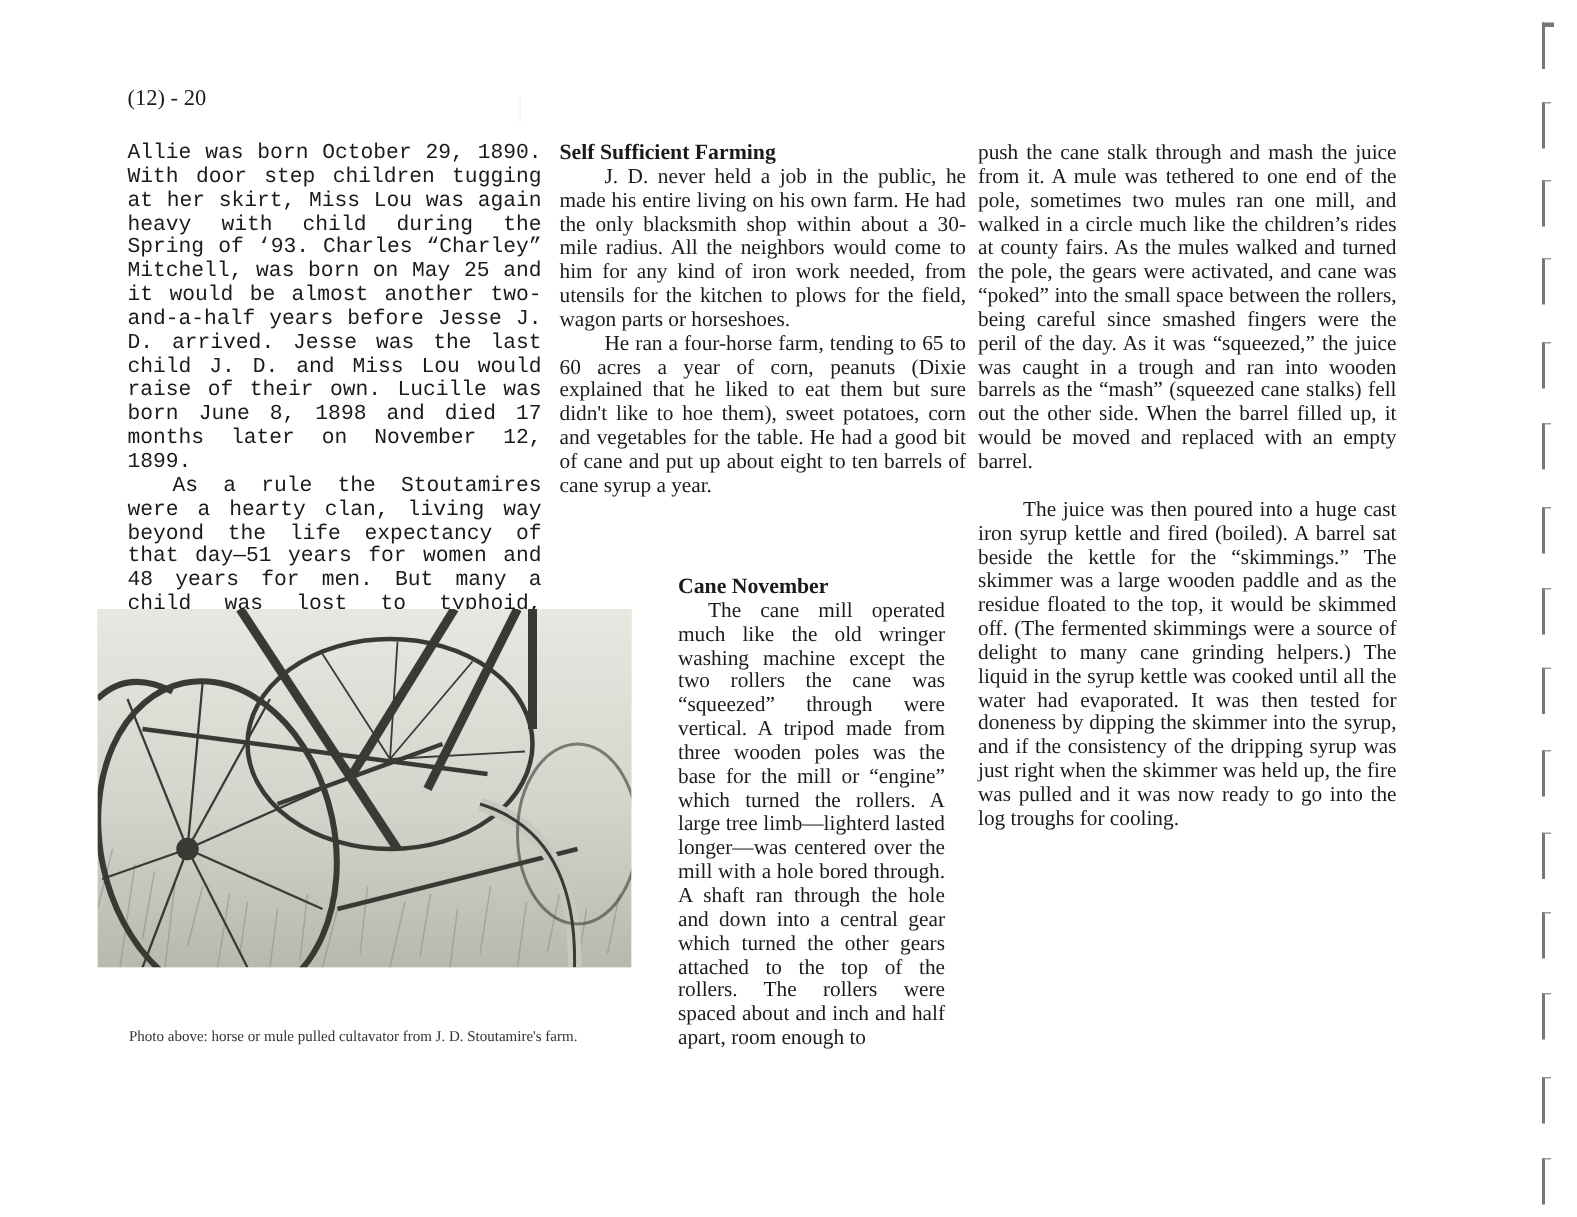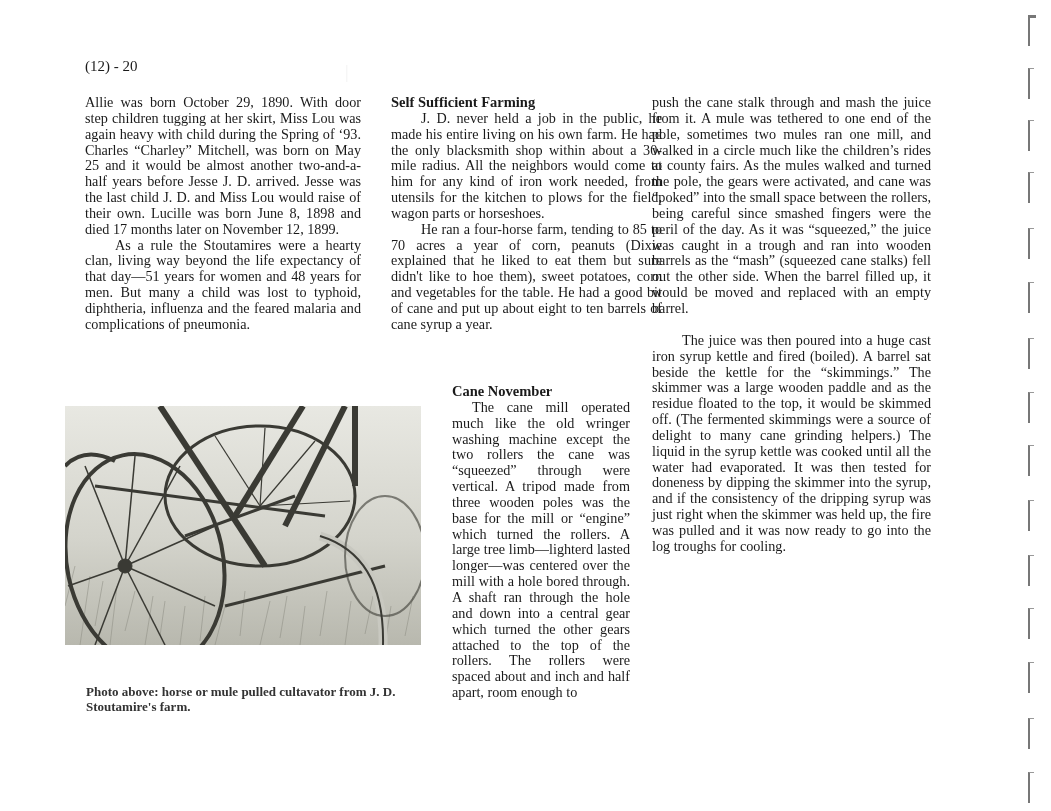--- a/index.html
+++ b/index.html
@@ -6,49 +6,49 @@
   body {
     width: 1051px; height: 811px; position: relative; overflow: hidden;
     background: #ffffff; color: #1a1a1a;
     font-family: "Liberation Serif", "DejaVu Serif", serif;
   }
   .page-num { position: absolute; left: 85px; top: 58px; font-size: 15px; }
   .col { position: absolute; font-size: 14.2px; line-height: 15.85px; }
   .col p { margin: 0; text-align: justify; text-align-last: left; }
   .col p.indent { text-indent: 30px; }
   .col h2 { margin: 0; font-size: 14.5px; font-weight: bold; line-height: 15.85px; }
-  #col1 { left: 85px; top: 95px; width: 276px; }
-  #col2 { left: 373px; top: 95px; width: 271px; margin-left: 18px; }
+  #col1 { left: 85px; top: 95px; width: 276px; font-family: Liberation Mono, monospace; }
+  #col2 { left: 373px; top: 95px; width: 271px; }
   #col2b { left: 452px; top: 384px; width: 178px; }
   #col3 { left: 652px; top: 95px; width: 279px; }
   .photo {
     position: absolute; left: 65px; top: 406px; width: 356px; height: 239px;
     background: #dcdcd6; overflow: hidden;
   }
-  .caption { position: absolute; left: 86px; top: 684px; width: 320px; font-size: 13px; line-height: 15px; color: #333; font-weight: bold; }
+  .caption { position: absolute; left: 86px; top: 684px; width: 320px; font-size: 10px; line-height: 15px; color: #333; }
   .binding { position: absolute; left: 1028px; width: 4px; border-left: 2px solid #777; border-top: 1px solid #999; }
   .ghost { position: absolute; color: #000; opacity: 0.06; font-size: 14px; }
 </style>
 </head>
 <body>
 
 <div>
   <div class="page-num">(12) - 20</div>
 
   <div class="ghost" style="left:345px;top:62px;font-size:18px;">|</div>
 
   <div class="col" id="col1">
     <p>Allie was born October 29, 1890. With door step children tugging at her skirt, Miss Lou was again heavy with child during the Spring of ‘93. Charles “Charley” Mitchell, was born on May 25 and it would be almost another two-and-a-half years before Jesse J. D. arrived. Jesse was the last child J. D. and Miss Lou would raise of their own. Lucille was born June 8, 1898 and died 17 months later on November 12, 1899.</p>
     <p class="indent">As a rule the Stoutamires were a hearty clan, living way beyond the life expectancy of that day—51 years for women and 48 years for men. But many a child was lost to typhoid, diphtheria, influenza and the feared malaria and complications of pneumonia.</p>
   </div>
 
   <div class="col" id="col2">
     <h2>Self Sufficient Farming</h2>
     <p class="indent">J. D. never held a job in the public, he made his entire living on his own farm. He had the only blacksmith shop within about a 30-mile radius. All the neighbors would come to him for any kind of iron work needed, from utensils for the kitchen to plows for the field, wagon parts or horseshoes.</p>
-    <p class="indent">He ran a four-horse farm, tending to 85 to 70 acres a year of corn, peanuts (Dixie explained that he liked to eat them but sure didn't like to hoe them), sweet potatoes, corn and vegetables for the table. He had a good bit of cane and put up about eight to ten barrels of cane syrup a year.</p>
+    <p class="indent">He ran a four-horse farm, tending to 65 to 60 acres a year of corn, peanuts (Dixie explained that he liked to eat them but sure didn't like to hoe them), sweet potatoes, corn and vegetables for the table. He had a good bit of cane and put up about eight to ten barrels of cane syrup a year.</p>
   </div>
 
   <div class="col" id="col2b">
     <h2>Cane November</h2>
     <p class="indent" style="text-indent:20px;">The cane mill operated much like the old wringer washing machine except the two rollers the cane was “squeezed” through were vertical. A tripod made from three wooden poles was the base for the mill or “engine” which turned the rollers. A large tree limb—lighterd lasted longer—was centered over the mill with a hole bored through. A shaft ran through the hole and down into a central gear which turned the other gears attached to the top of the rollers. The rollers were spaced about and inch and half apart, room enough to</p>
   </div>
 
   <div class="col" id="col3">
     <p>push the cane stalk through and mash the juice from it. A mule was tethered to one end of the pole, sometimes two mules ran one mill, and walked in a circle much like the children’s rides at county fairs. As the mules walked and turned the pole, the gears were activated, and cane was “poked” into the small space between the rollers, being careful since smashed fingers were the peril of the day. As it was “squeezed,” the juice was caught in a trough and ran into wooden barrels as the “mash” (squeezed cane stalks) fell out the other side. When the barrel filled up, it would be moved and replaced with an empty barrel.</p>
     <p class="indent" style="margin-top:16px;">The juice was then poured into a huge cast iron syrup kettle and fired (boiled). A barrel sat beside the kettle for the “skimmings.” The skimmer was a large wooden paddle and as the residue floated to the top, it would be skimmed off. (The fermented skimmings were a source of delight to many cane grinding helpers.) The liquid in the syrup kettle was cooked until all the water had evaporated. It was then tested for doneness by dipping the skimmer into the syrup, and if the consistency of the dripping syrup was just right when the skimmer was held up, the fire was pulled and it was now ready to go into the log troughs for cooling.</p>

